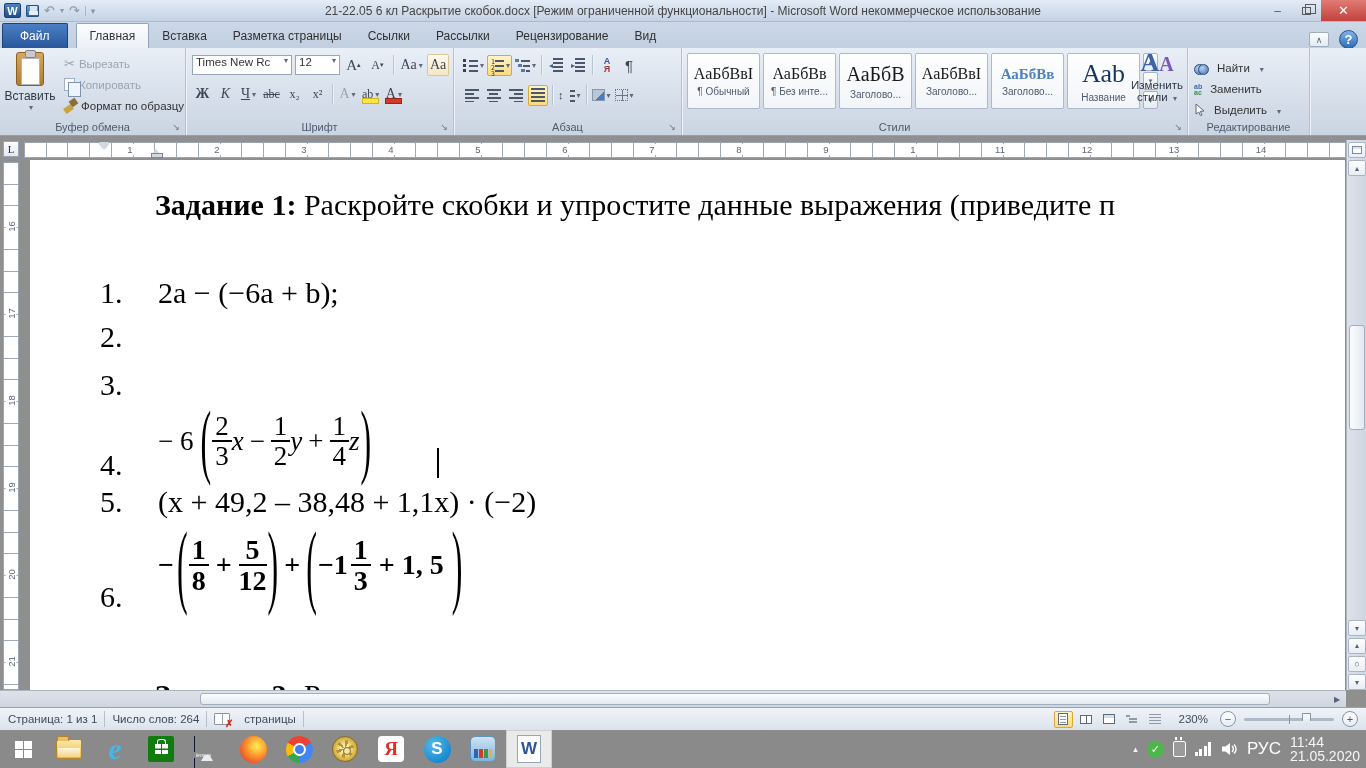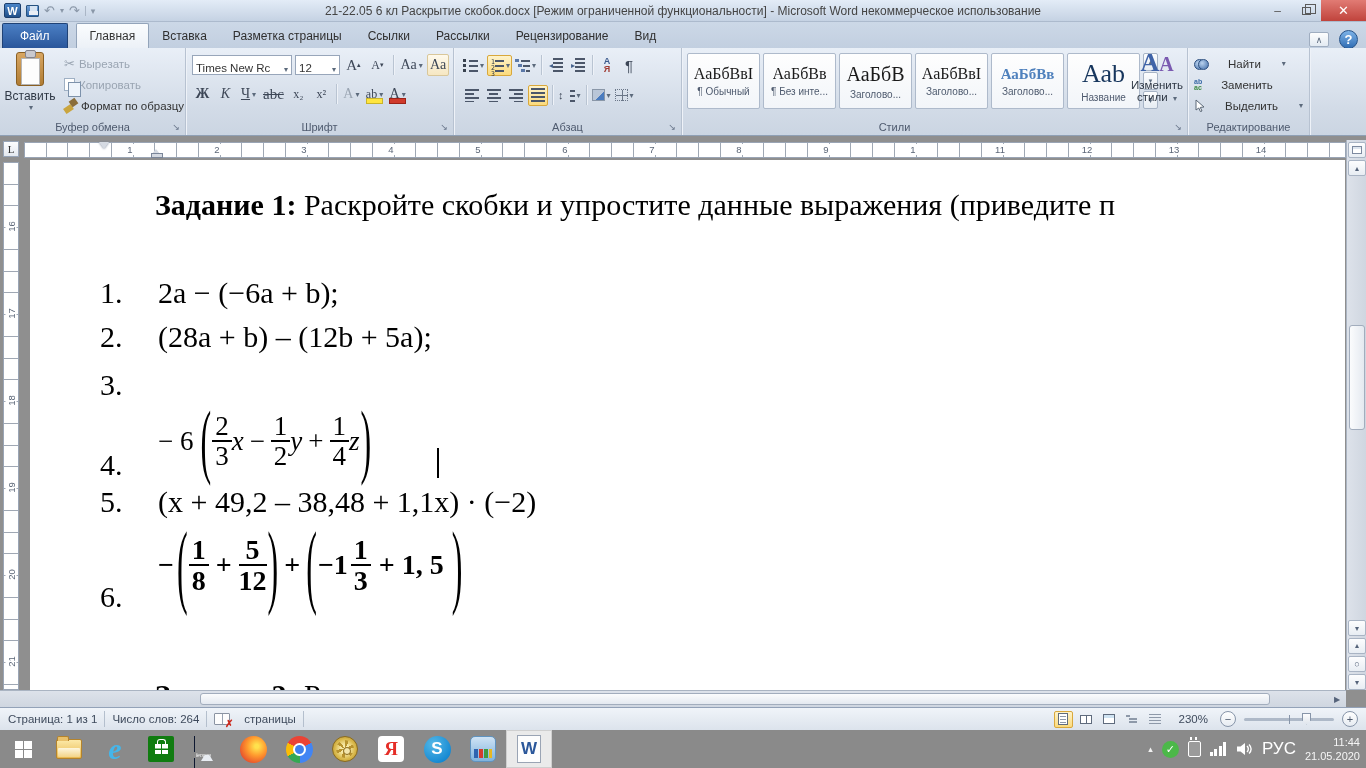--- a/index.html
+++ b/index.html
@@ -58,21 +58,21 @@
   .clip-ic:after{content:"";position:absolute;left:8px;top:-3px;width:9px;height:6px;background:#c9c9cf;border:1px solid #83838d;border-radius:2px}
   .small-cmd{display:flex;align-items:center;gap:4px;height:21px;font-size:11.5px;padding-left:2px}
   .scissors{font-size:13px}
   .copy-ic{width:11px;height:13px;border:1px solid #9fb0c4;background:#fff;position:relative}
   .copy-ic:before{content:"";position:absolute;left:3px;top:3px;width:11px;height:13px;border:1px solid #7d92ab;background:#eef4fb}
   .brush-ic{width:13px;height:13px;position:relative}
   .brush-ic:before{content:"";position:absolute;left:0;bottom:0;width:9px;height:6px;background:#caa53e;transform:rotate(-35deg)}
   .brush-ic:after{content:"";position:absolute;right:0;top:0;width:7px;height:7px;background:#8a6d3a;transform:rotate(-35deg)}
 
   
-  .combo{height:20px;border:1px solid #98a6ba;background:#fff;display:flex;align-items:flex-end;
+  .combo{height:20px;border:1px solid #98a6ba;background:#fff;display:flex;align-items:flex-start;
     font-size:11.5px;padding:0 3px;justify-content:space-between}
   .fbtn{height:22px;min-width:21px;padding:0 2px;font-family:"Liberation Serif",serif;font-size:14px}
   .fbtn b{font-weight:bold}
   .sep-v{width:1px;background:#b9c4d2;box-shadow:1px 0 0 #eef2f8;margin:2px 2px;height:20px;display:inline-block;vertical-align:middle}
   .underbar{position:relative}
   .underbar:after{content:"";position:absolute;left:2px;right:2px;bottom:1px;height:4px}
   .hl-yellow:after{background:#ffe53e;border:1px solid #c9b42a}
   .hl-red:after{background:#d03a2b;border:1px solid #9c2318}
 
   
@@ -121,21 +121,21 @@
   .stylecard .prev{font-family:"Liberation Serif",serif;font-size:16px;color:#1a1a1a;white-space:nowrap;overflow:hidden;max-width:69px}
   .stylecard .nm{font-size:10px;color:#4e5a6e;white-space:nowrap;overflow:hidden;max-width:69px}
   .sscroll{width:15px;height:56px;display:flex;flex-direction:column;gap:1px}
   .sscroll div{flex:1;border:1px solid #a7b4c6;background:linear-gradient(#fcfdfe,#e6ecf3);
     font-size:7px;color:#5d6c80;display:flex;align-items:center;justify-content:center;border-radius:2px;flex-direction:column;line-height:4px}
   .chstyles{position:absolute;right:4px;top:3px;width:52px;height:64px;display:flex;flex-direction:column;align-items:center;font-size:11.5px;color:#2f3845}
   .AA{font-family:"Liberation Serif",serif;font-weight:bold;line-height:24px}
   .AA .a1{font-size:26px;color:#3f63a8}.AA .a2{font-size:20px;color:#7a5ab0}
 
   
-  .edrow{display:flex;align-items:center;gap:19px;height:21px;font-size:11.5px;padding-left:6px}
+  .edrow{display:flex;align-items:flex-end;gap:8px;height:21px;font-size:11.5px;padding-left:6px}
   .binoc{width:15px;height:10px;position:relative}
   .binoc:before,.binoc:after{content:"";position:absolute;top:0;width:9px;height:9px;border-radius:50%;
     background:radial-gradient(circle at 35% 35%,#b9d2ee,#3f6ca8);border:1px solid #2c4f80}
   .binoc:before{left:0}.binoc:after{right:0}
   .abac{font-size:7px;line-height:5.5px;color:#3b6ba8;font-weight:bold}
   .abac span{color:#3e8a46}
 
   
   .tabsel{position:absolute;left:3px;top:141px;width:16px;height:16px;background:linear-gradient(#fdfdfe,#e4e9f0);
     border:1px solid #98a5b8;font-family:"Liberation Serif",serif;font-size:11px;color:#333;
@@ -251,21 +251,21 @@
   .tray{margin-left:auto;display:flex;align-items:center;gap:9px;padding-right:6px;color:#fff}
   .tray-up{font-size:9px;color:#f2f2f2}
   .okcheck{width:17px;height:17px;border-radius:50%;background:#4cb849;display:flex;align-items:center;justify-content:center;font-size:11px;color:#fff}
   .batt{width:13px;height:16px;border:1.5px solid #fff;border-radius:2px;position:relative;background:rgba(255,255,255,.15)}
   .batt:before{content:"";position:absolute;left:1.5px;top:-5px;width:2px;height:3px;background:#fff;box-shadow:5px 0 0 #fff}
   .bars{width:17px;height:14px;background:
     linear-gradient(#fff,#fff) 0 10px/3px 4px no-repeat,
     linear-gradient(#fff,#fff) 4.5px 7px/3px 7px no-repeat,
     linear-gradient(#fff,#fff) 9px 4px/3px 10px no-repeat,
     linear-gradient(#fff,#fff) 13.5px 0/3px 14px no-repeat}
-  .clock{font-size:11px;text-align:right;line-height:14px;color:#f5f5f5}
+  .clock{font-size:14px;text-align:left;line-height:14px;color:#f5f5f5}
 </style>
 </head>
 <body>
 
 <div class="titlebar">
   <div class="qat">
     <span class="wlogo">W</span>
     <span class="save-ic"></span>
     <span class="qicon">↶</span>
     <span class="qicon" style="font-size:8px">▾</span>
@@ -360,21 +360,21 @@
             <b>Ж</b>
           </span>
         <span class="rbtn fbtn">
             <i>К</i>
           </span>
         <span class="rbtn fbtn">
             <u>Ч</u>
             <span class="dd">▾</span>
           </span>
         <span class="rbtn fbtn">
-            <s style="font-size:15px">abc</s>
+            <s style="font-size:12px">abc</s>
           </span>
         <span class="rbtn fbtn" style="font-size:12px">x₂</span>
         <span class="rbtn fbtn" style="font-size:12px">x²</span>
         <span class="sep-v"></span>
         <span class="rbtn fbtn gray">
             <span>А</span>
             <span class="dd gray">▾</span>
           </span>
         <span class="rbtn fbtn underbar hl-yellow">
             <span style="font-size:12px">ab</span>
@@ -562,21 +562,20 @@
 
 <div class="page">
   <div class="line" style="left:125px;top:28px">
     <b>Задание 1:</b><span> Раскройте скобки и упростите данные выражения (приведите п</span>
   </div>
 
   <span class="num" style="left:70px;top:116px">1.</span>
   <div class="line" style="left:128px;top:116px">2a − (−6a + b);</div>
 
   <span class="num" style="left:70px;top:160px">2.</span>
-  <div class="line" style="left:128px;top:160px">(28a + b) – (12b + 5a);</div>
 
   <span class="num" style="left:70px;top:208px">3.</span>
 
   <span class="num" style="left:70px;top:288px">4.</span>
   <div class="line" style="left:128px;top:240px;font-size:27px;display:flex;align-items:center;height:82px">
     <span style="margin-right:4px">− 6</span>
     <span class="bp" style="visibility:hidden;width:0">W</span>
     <span class="bp">(</span>
     <span class="fr">
         <span class="n">2</span>

